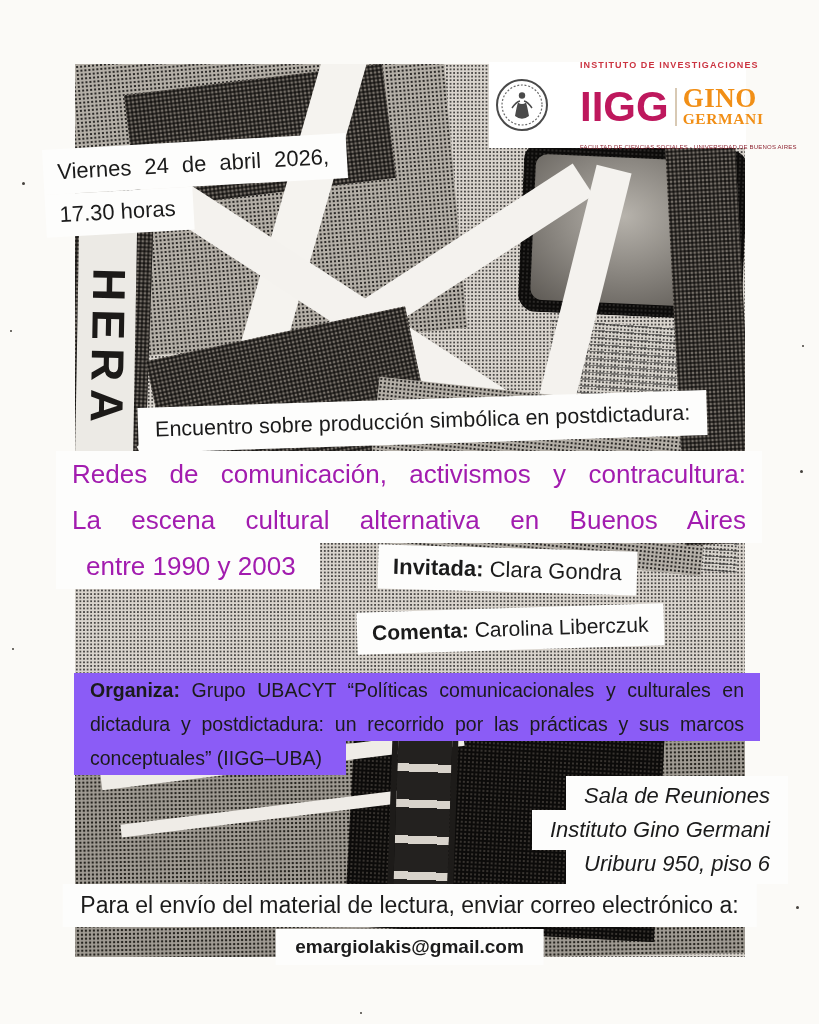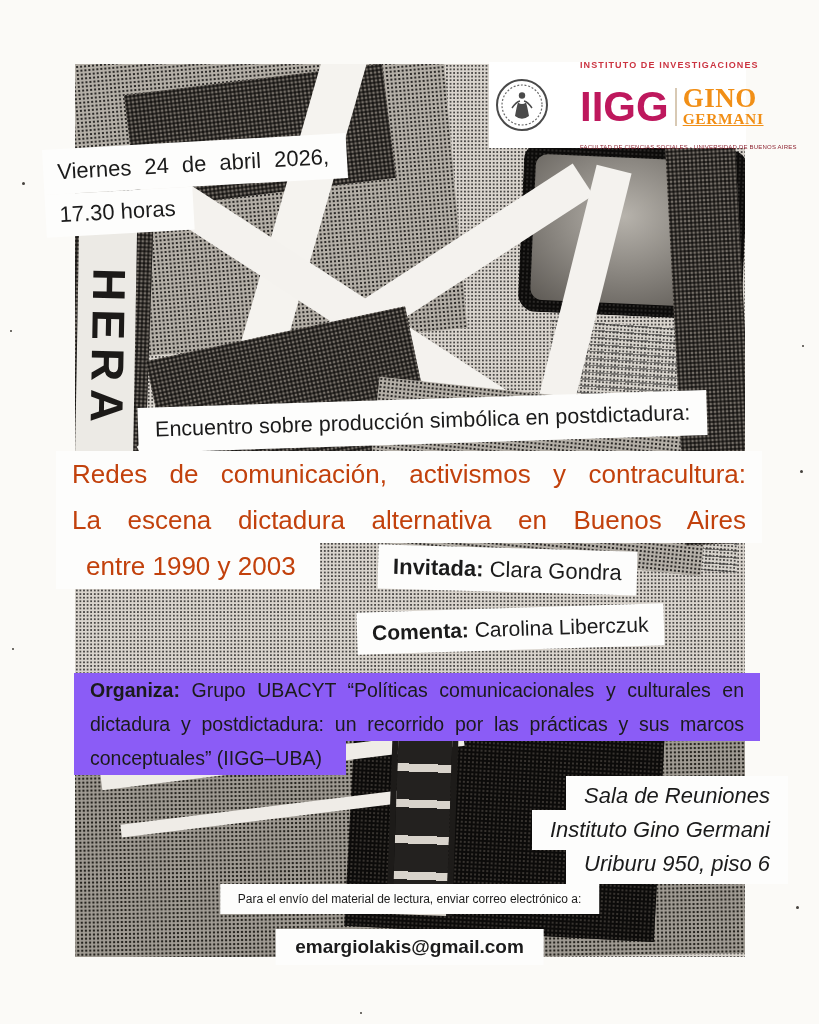--- a/index.html
+++ b/index.html
@@ -49,52 +49,52 @@
   .speck{position:absolute;width:3px;height:3px;border-radius:50%;background:#45413d;}
 
   
   .strip{position:absolute;background:#fdfdfc;white-space:nowrap;}
   .date-wrap{position:absolute;left:42px;top:150px;transform:rotate(-3.2deg);transform-origin:left top;}
   .date-wrap .strip{position:relative;display:table;}
   .date-line{font-size:22px;word-spacing:7px;padding:10px 18px 9px 14px;}
   .time-line{font-size:22px;padding:8px 18px 9px 14px;}
   .kicker{left:138px;top:399px;transform:rotate(-1.8deg);font-size:21.5px;padding:10px 17px;}
 
-  .title-block{position:absolute;left:56px;top:451px;width:706px;font-size:26px;line-height:46px;color:#c2410c;}
+  .title-block{position:absolute;left:56px;top:451px;width:706px;font-size:26px;line-height:46px;color:#a21caf;}
   .title-line{background:#fdfdfc;padding:0 16px;text-align:justify;text-align-last:justify;}
   .tl3{display:table;text-align:left;text-align-last:auto;padding:0 24px 0 30px;}
 
   .guest{left:378px;top:548px;transform:rotate(1.6deg);font-size:22px;padding:9px 15px;}
   .commenter{left:357px;top:608px;transform:rotate(-1.8deg);font-size:21px;padding:9px 15px;}
   .lbl{font-weight:700;}
 
   .org-block{position:absolute;left:74px;top:673px;width:686px;font-size:19.5px;line-height:34px;}
   .org-line{background:#8b5cf6;padding:0 16px;text-align:justify;text-align-last:justify;}
   .org-last{display:table;text-align:left;text-align-last:auto;padding-right:24px;}
 
   .venue-strip{right:31px;font-size:22px;padding:7px 18px;text-align:center;font-style:italic;}
   .v1{top:776px;}
   .v2{top:810px;}
   .v3{top:844px;}
 
-  .contact1{left:50%;transform:translateX(-50%);top:884px;font-size:12px;padding:8px 18px;}
+  .contact1{left:50%;transform:translateX(-50%);top:884px;font-size:23px;padding:8px 18px;}
   .contact2{left:50%;transform:translateX(-50%);top:929px;font-size:19px;font-weight:700;padding:7px 20px;}
 
   
   .logo-box{position:absolute;left:489px;top:62px;width:257px;height:86px;background:#ffffff;
     display:flex;align-items:center;gap:7px;padding:4px 6px;box-sizing:border-box;}
   .seal{flex:0 0 auto;}
   .logo-text{display:flex;flex-direction:column;gap:16px;margin-left:24px;}
   .logo-top{font-size:9px;font-weight:700;letter-spacing:1.1px;color:#cb3440;white-space:nowrap;}
   .logo-main{display:flex;align-items:center;gap:6px;}
   .logo-acronym{font-size:42px;font-weight:700;color:#be185d;line-height:.95;}
   .logo-divider{width:2px;height:38px;background:#d8c9b4;}
   .logo-name{display:flex;flex-direction:column;}
   .logo-gino{font-family:"Liberation Serif",serif;font-weight:700;font-size:27px;color:#f18f17;line-height:.9;letter-spacing:.5px;}
-  .logo-germani{font-family:"Liberation Serif",serif;font-weight:700;font-size:15.5px;color:#f18f17;letter-spacing:.6px;text-decoration:underline;}
+  .logo-germani{font-family:"Liberation Serif",serif;font-weight:700;font-size:15.5px;color:#f18f17;letter-spacing:.6px;}
   .logo-bottom{font-size:6px;color:#8d2230;letter-spacing:.2px;white-space:nowrap;}
 </style>
 </head>
 <body>
 
 <div class="poster">
 
   <div class="collage">
     <div class="cs ht-mid s1"></div>
     <div class="cs ht-dark s2"></div>
@@ -150,21 +150,21 @@
 
   <div class="date-wrap">
     <div class="strip date-line">Viernes 24 de abril 2026,</div>
     <div class="strip time-line">17.30 horas</div>
   </div>
 
   <div class="strip kicker">Encuentro sobre producción simbólica en postdictadura:</div>
 
   <div class="title-block">
     <div class="title-line">Redes de comunicación, activismos y contracultura:</div>
-    <div class="title-line">La escena dictadura alternativa en Buenos Aires</div>
+    <div class="title-line">La escena cultural alternativa en Buenos Aires</div>
     <div class="title-line tl3">entre 1990 y 2003</div>
   </div>
 
   <div class="strip guest">
     <span class="lbl">Invitada:</span>
     <span>Clara Gondra</span>
   </div>
 
   <div class="strip commenter">
     <span class="lbl">Comenta:</span>

